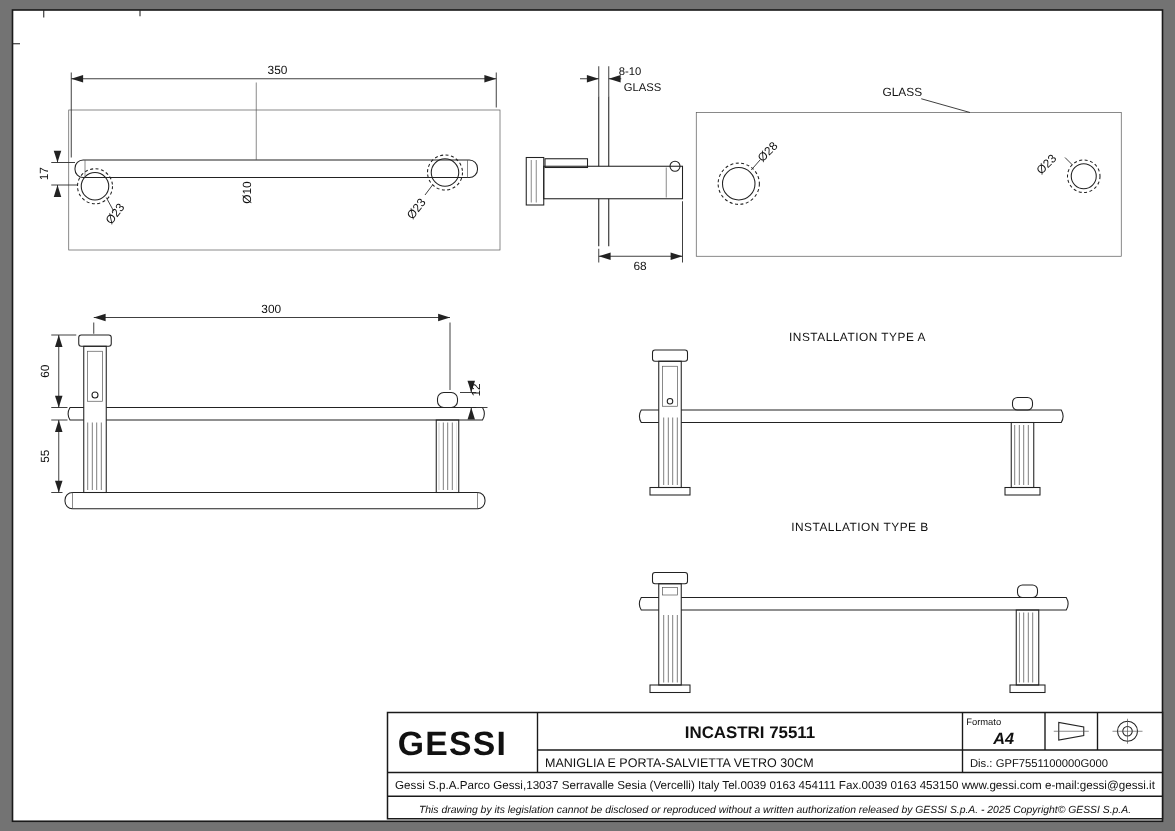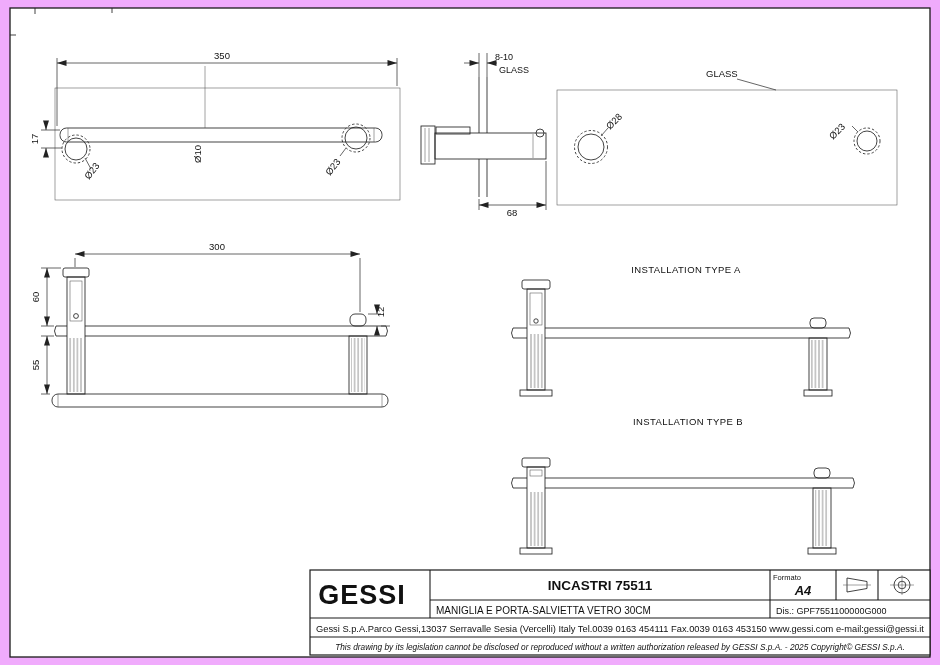--- a/index.html
+++ b/index.html
@@ -1,16 +1,16 @@
 <!DOCTYPE html>
 <html><head>
 <meta charset="utf-8">
 <style>
   html,body{margin:0;padding:0;background:#ffffff;}
-  .sheet{position:relative;width:940px;height:665px;background:#f0abfc;overflow:hidden;
+  .sheet{position:relative;width:940px;height:665px;background:#737373;overflow:hidden;
          font-family:"Liberation Sans","DejaVu Sans",sans-serif;}
   svg text{font-family:"Liberation Sans","DejaVu Sans",sans-serif;fill:#111;}
   .s1  {stroke:#1a1a1a;stroke-width:1.1;fill:none;}
   .s07 {stroke:#222;stroke-width:0.85;fill:none;}
   .thin{stroke:#555;stroke-width:0.55;fill:none;}
   .dim {stroke:#333;stroke-width:0.75;fill:none;}
   .dash{stroke-dasharray:2.4 2;}
   .t9 {font-size:9px;}
   .t95{font-size:9.5px;}
   .inst{font-size:9.5px;letter-spacing:0.4px;}

